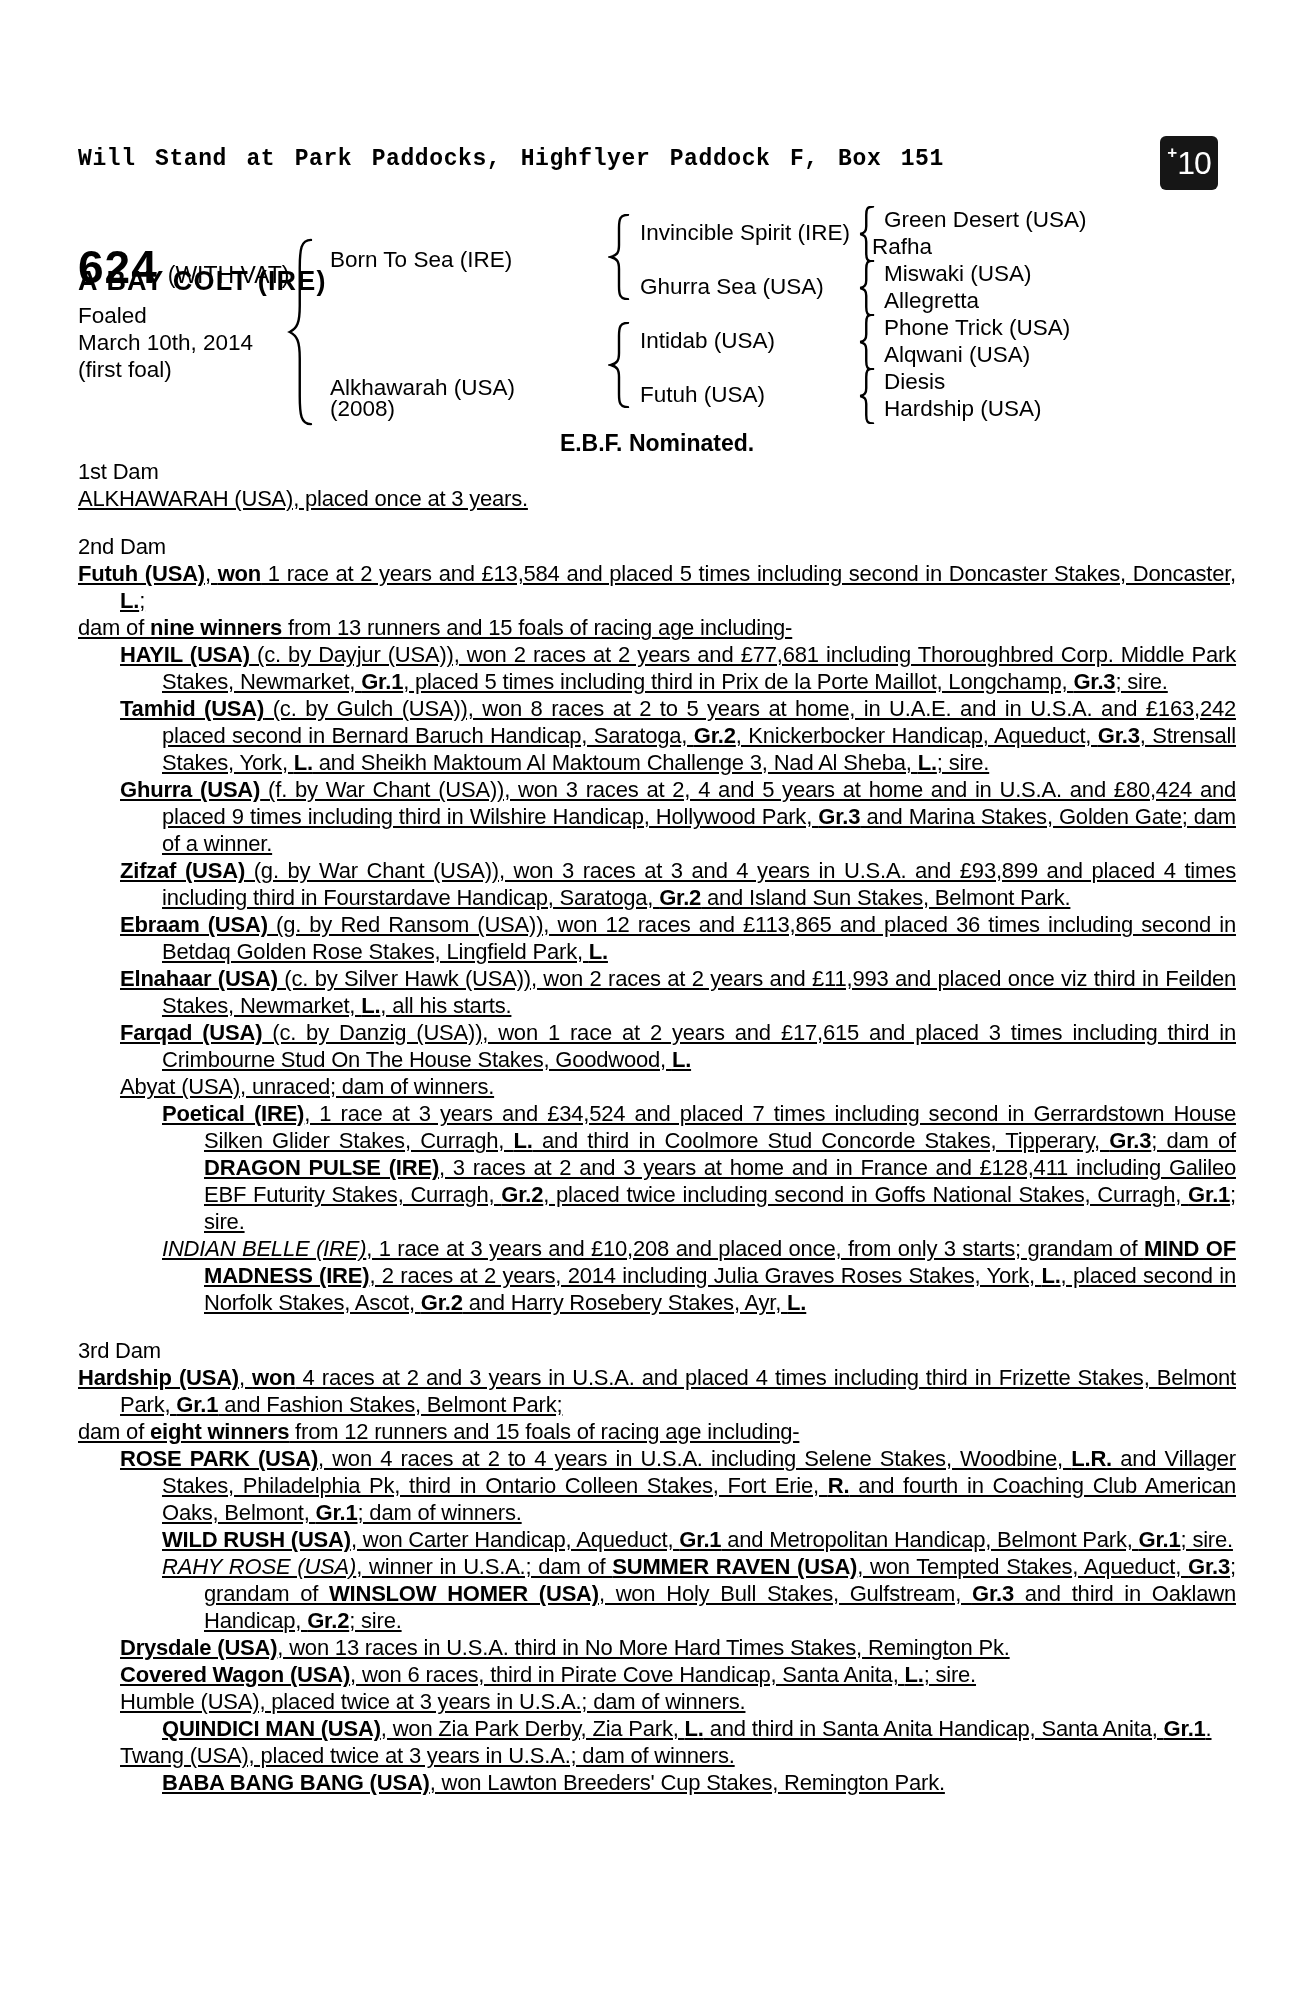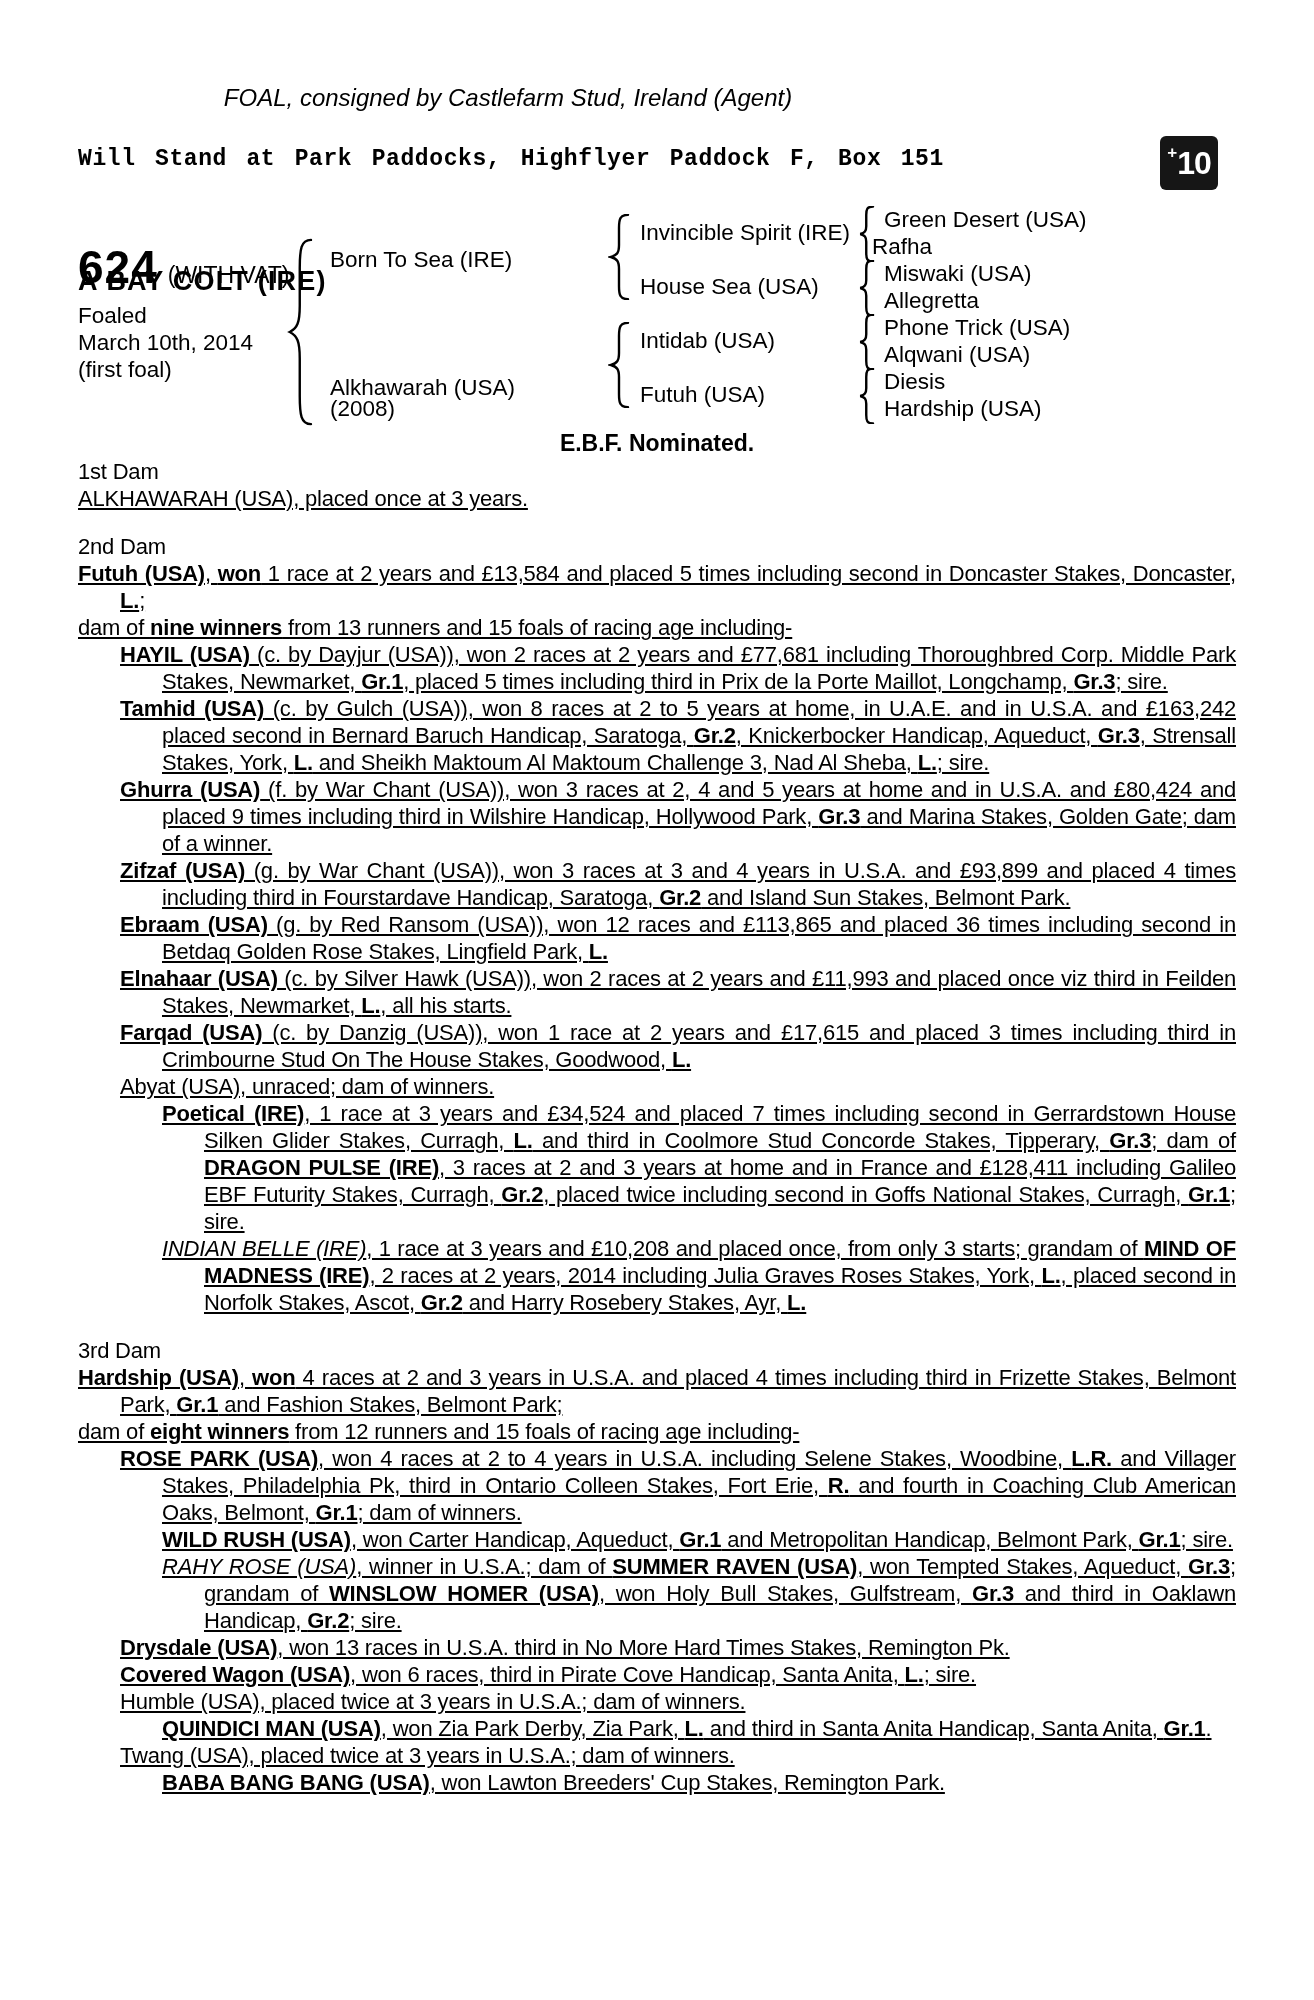--- a/index.html
+++ b/index.html
@@ -15,21 +15,21 @@
   .stand {
     position:absolute; top:146px; left:78px;
     font-weight:bold; font-size:23px; letter-spacing:0.6px; word-spacing:5px; white-space:nowrap;font-family:Liberation Mono, monospace;
   }
   .badge {
     position:absolute; left:1160px; top:136px; width:58px; height:54px;
     background:#161616; border-radius:6px; color:#fff;
     display:flex; align-items:center; justify-content:center;
   }
   .badge .plus { font-size:17px; font-weight:bold; position:relative; top:-10px; margin-right:0; }
-  .badge .num  { font-size:32px; font-weight:bold; letter-spacing:-1px; }
+  .badge .num  { font-size:32px; font-weight:normal; letter-spacing:-1px; }
   .lot-line { position:absolute; left:78px; top:212px; display:flex; align-items:baseline; gap:10px; }
   .lot-num  { font-size:46px; font-weight:bold; letter-spacing:1px; line-height:1;margin-top:32px; }
   .lot-vat  { font-size:23px; }
   .desc { position:absolute; left:78px; top:266px; font-weight:bold; font-size:27px; letter-spacing:1.2px; white-space:nowrap; }
   .ped  { position:absolute; font-size:22.5px; white-space:nowrap; line-height:24px; }
   .brace { position:absolute; }
   .brace svg { width:100%; height:100%; display:block; }
   .ebf {
     position:absolute; left:78px; top:430px; width:1158px;
     text-align:center; font-weight:bold; font-size:23px;
@@ -46,21 +46,20 @@
   .h1 { padding-left:84px;  text-indent:-42px; }
   .h2 { padding-left:126px; text-indent:-42px; }
   .b  { font-weight:bold; }
   .it { font-style:italic; }
 </style>
 </head>
 <body>
 
 <div class="page">
 
-  <div class="consignor">FOAL, consigned by Castlefarm Stud, Ireland (Agent)</div>
 
   <div class="stand">Will Stand at Park Paddocks, Highflyer Paddock F, Box 151</div>
 
   <div class="badge">
     <span class="plus">+</span>
       <span class="num">10</span>
   </div>
 
   <div class="lot-line">
     <span class="lot-num">624</span>
@@ -106,21 +105,21 @@
     <svg viewBox="0 0 24 100" preserveAspectRatio="none">
         <path d="M20 1 C12 1 11 6 11 16 L11 36 C11 45 9 48 3 50 C9 52 11 55 11 64 L11 84 C11 94 12 99 20 99" fill="none" stroke="#000" stroke-width="2.4" stroke-linecap="round" vector-effect="non-scaling-stroke"></path>
       </svg>
   </div>
 
   <div class="ped" style="left:330px; top:248px;">Born To Sea (IRE)</div>
   <div class="ped" style="left:330px; top:376px;">Alkhawarah (USA)</div>
   <div class="ped" style="left:330px; top:397px;">(2008)</div>
 
   <div class="ped" style="left:640px; top:221px;">Invincible Spirit (IRE)</div>
-  <div class="ped" style="left:640px; top:275px;">House Sea (USA)</div>
+  <div class="ped" style="left:640px; top:275px;">Ghurra Sea (USA)</div>
   <div class="ped" style="left:640px; top:329px;">Intidab (USA)</div>
   <div class="ped" style="left:640px; top:383px;">Futuh (USA)</div>
 
   <div class="ped" style="left:884px; top:208px;">Green Desert (USA)</div>
   <div class="ped" style="left:872px; top:235px;">Rafha</div>
   <div class="ped" style="left:884px; top:262px;">Miswaki (USA)</div>
   <div class="ped" style="left:884px; top:289px;">Allegretta</div>
   <div class="ped" style="left:884px; top:316px;">Phone Trick (USA)</div>
   <div class="ped" style="left:884px; top:343px;">Alqwani (USA)</div>
   <div class="ped" style="left:884px; top:370px;">Diesis</div>

